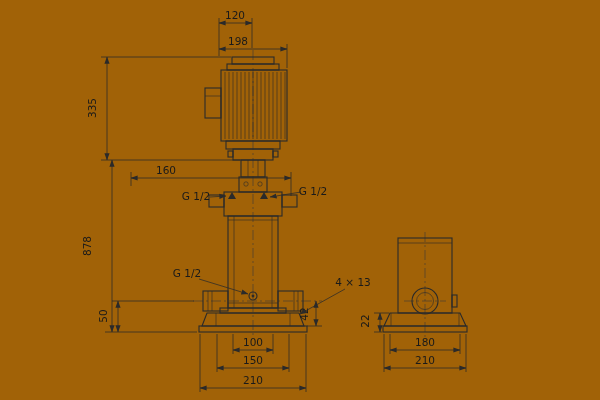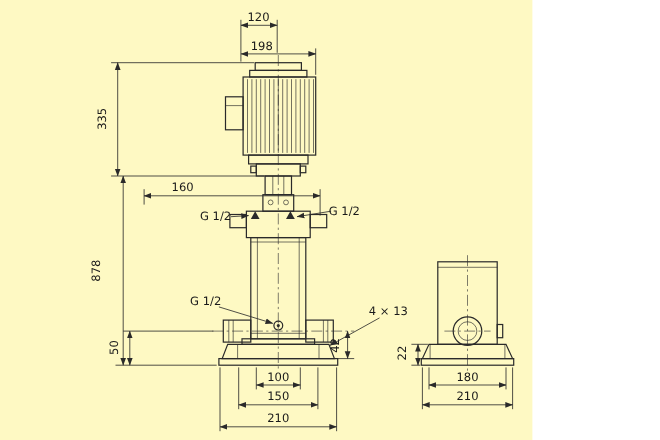--- a/index.html
+++ b/index.html
@@ -1,16 +1,16 @@
 <!DOCTYPE html>
 <html><head>
 <meta charset="utf-8">
 <style>
   html,body{margin:0;padding:0;background:#ffffff;}
-  .canvas{position:relative;width:484px;height:400px;background:#fef9c3;overflow:hidden;text-decoration:underline;}
+  .canvas{position:relative;width:600px;height:400px;background:#a16207;overflow:hidden;text-decoration:underline;}
   svg{display:block;}
   svg text{font-family:"DejaVu Sans","Liberation Sans",sans-serif;font-size:10.5px;fill:#1a1a1a;}
   .out{fill:none;stroke:#2a2a2a;stroke-width:1.1;stroke-linejoin:miter;}
   .thin{fill:none;stroke:#2a2a2a;stroke-width:0.6;}
   .dim{fill:none;stroke:#2a2a2a;stroke-width:0.75;}
   .cl{fill:none;stroke:#3a3a3a;stroke-width:0.6;stroke-dasharray:10 3 2 3;}
   .fill{fill:#2a2a2a;stroke:none;}
 </style>
 </head>
 <body>

